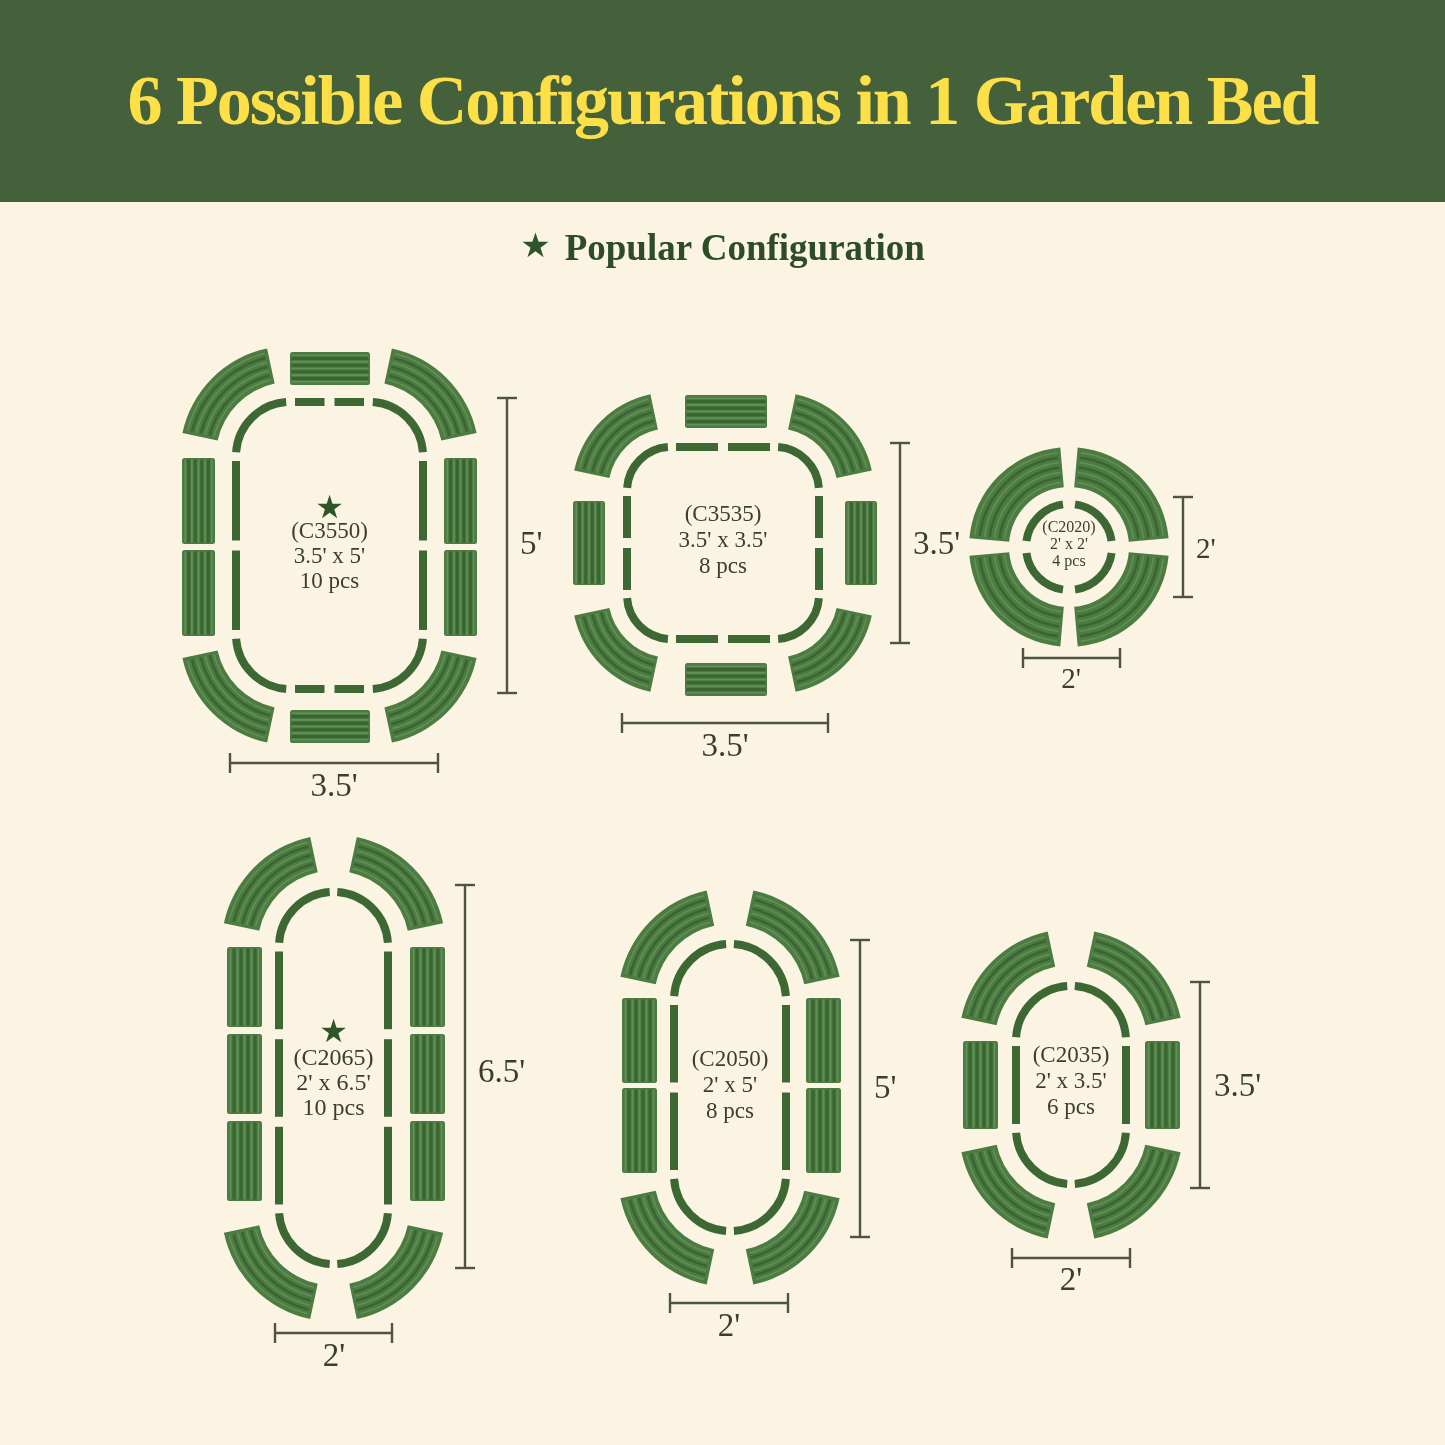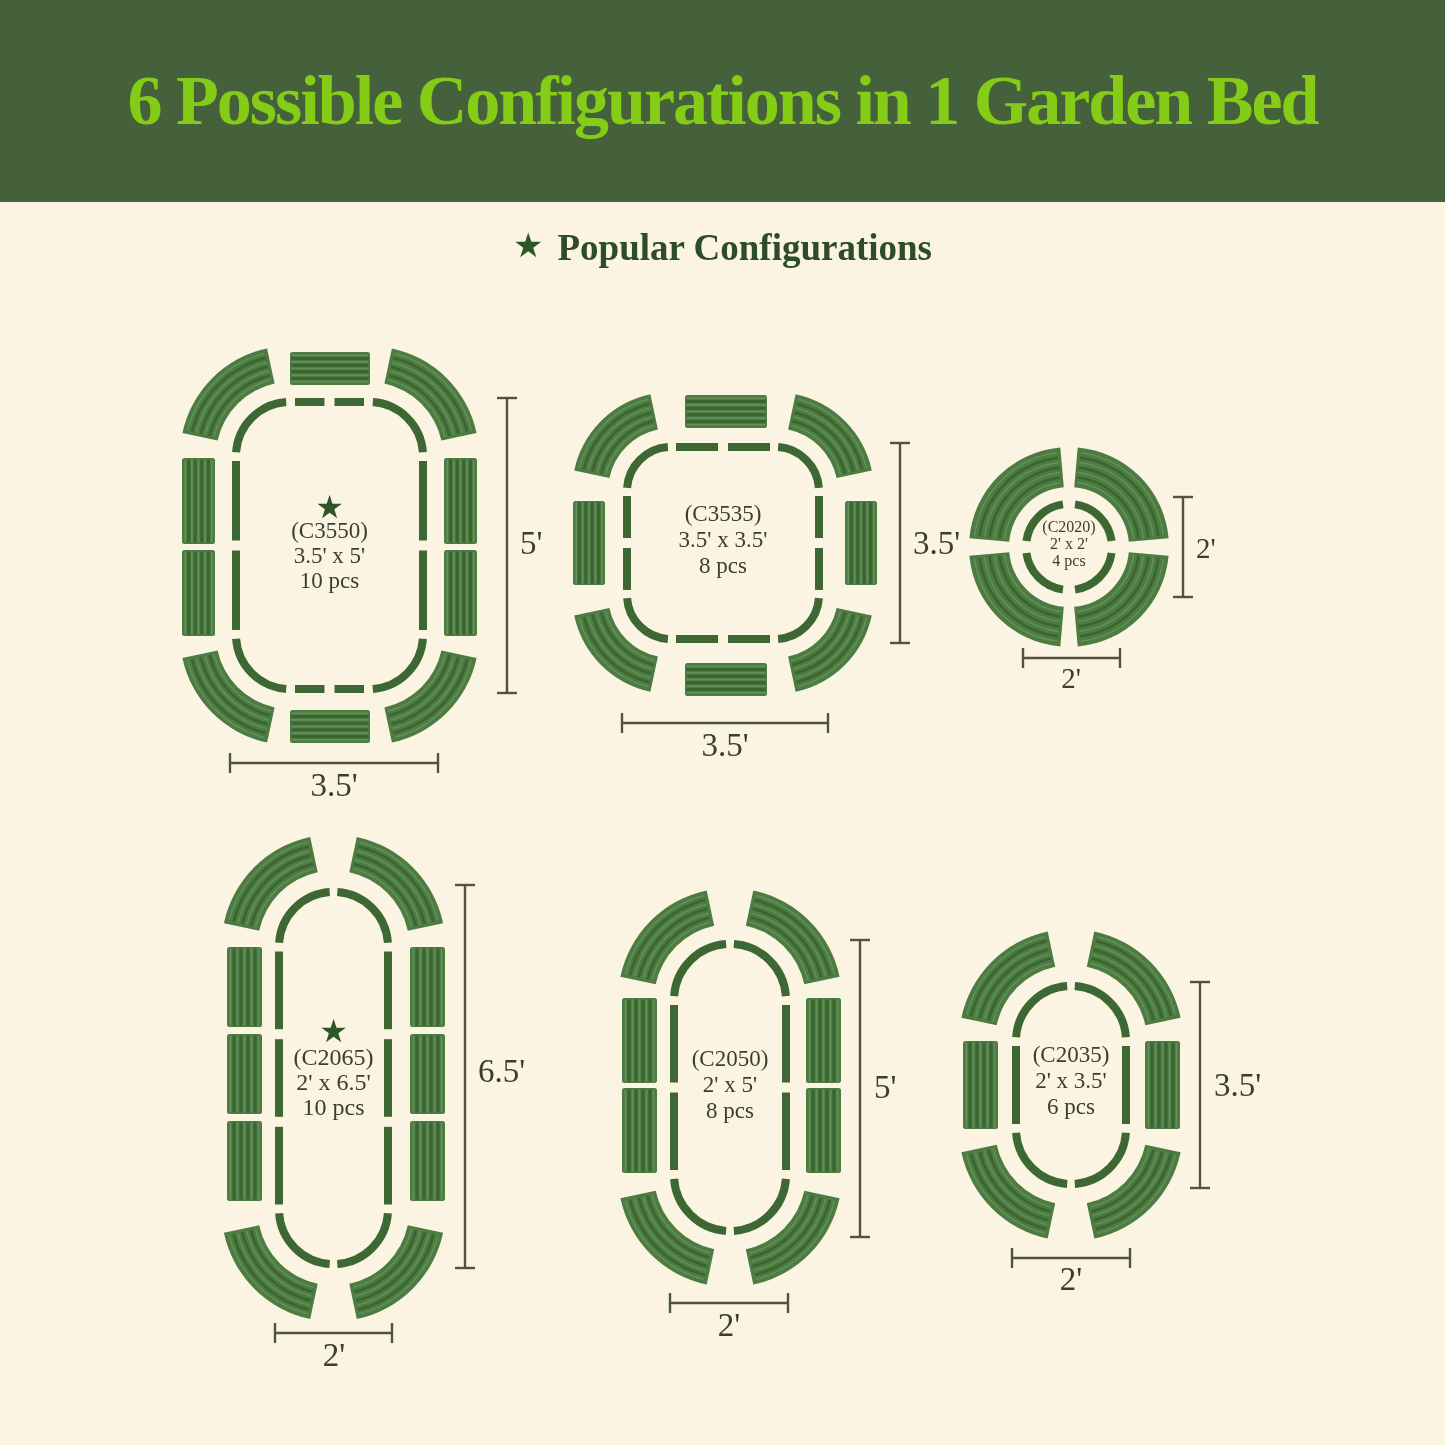--- a/index.html
+++ b/index.html
@@ -1,37 +1,37 @@
 <!DOCTYPE html>
 <html><head>
 <meta charset="utf-8">
 <style>
   html,body{margin:0;padding:0;background:#FBF4E3;}
   .canvas{position:relative;width:1445px;height:1445px;background:#FBF4E3;
           font-family:"Liberation Serif",serif;overflow:hidden;}
   .banner{position:absolute;top:0;left:0;width:100%;height:202px;background:#45613B;
           display:flex;align-items:center;justify-content:center;}
-  .title{margin:0;font-size:70px;font-weight:bold;color:#84cc16;letter-spacing:-2px;white-space:nowrap;}
+  .title{margin:0;font-size:70px;font-weight:bold;color:#fde047;letter-spacing:-2px;white-space:nowrap;}
   .legend{position:absolute;top:226px;left:0;width:100%;display:flex;align-items:center;
           justify-content:center;gap:14px;}
   .legend-star{font-size:34px;color:#2E5629;line-height:1;transform:translateY(-2px);}
   .legend-label{font-size:37px;font-weight:bold;color:#2E4C27;line-height:1.2;}
   .config{position:absolute;}
   .config svg{display:block;}
 </style>
 </head>
 <body>
 
 <div class="canvas">
   <header class="banner">
     <h1 class="title">6 Possible Configurations in 1 Garden Bed</h1>
   </header>
   <div class="legend">
     <span class="legend-star">★</span>
-    <span class="legend-label">Popular Configurations</span>
+    <span class="legend-label">Popular Configuration</span>
   </div>
   <div id="diagrams">
       <div class="config" style="left: 130px; top: 322px;">
         <svg width="450" height="525" viewBox="0 0 450 525">
           <g>
             <path d="M 87.6 118.6 A 74 74 0 0 1 144.6 61.6 L 137.1 26.4 A 110 110 0 0 0 52.4 111.1 Z" fill="#4D7C42"></path>
             <path d="M 79.5 113.9 A 83 83 0 0 1 139.9 53.5" stroke="#3B6433" stroke-width="2.6" fill="none"></path>
             <path d="M 70.7 111.7 A 92 92 0 0 1 137.7 44.7" stroke="#3B6433" stroke-width="2.6" fill="none"></path>
             <path d="M 62.0 109.6 A 101 101 0 0 1 135.6 36.0" stroke="#3B6433" stroke-width="2.6" fill="none"></path>
             <path d="M 83.8 115.0 A 78.5 78.5 0 0 1 141.0 57.8" stroke="#66945A" stroke-width="1.5" fill="none" opacity="0.85"></path>

